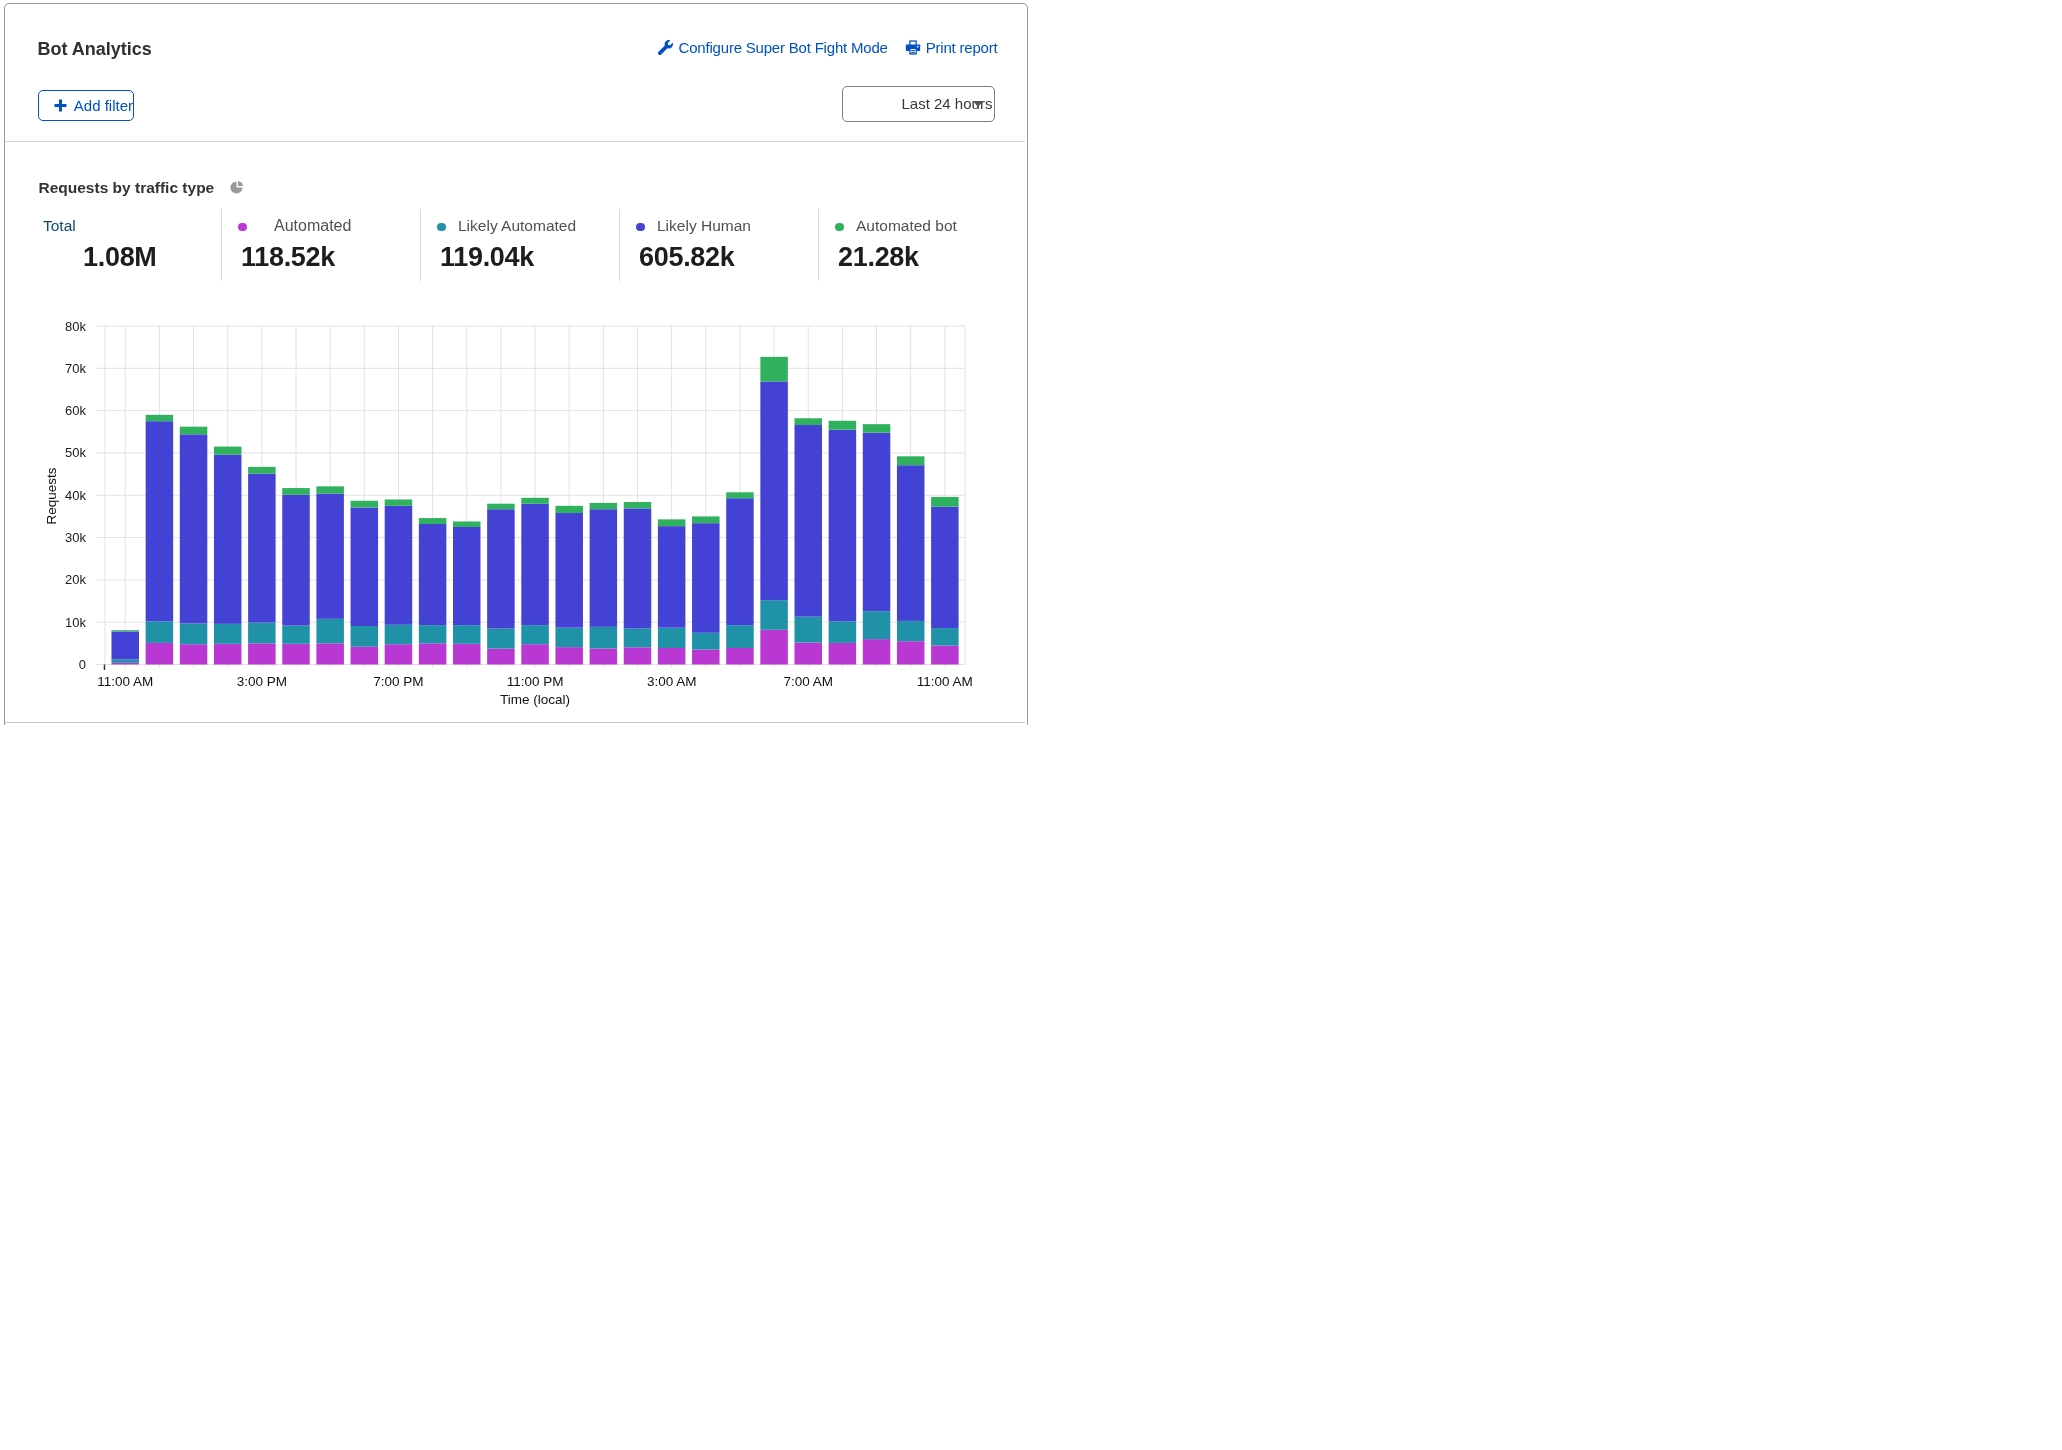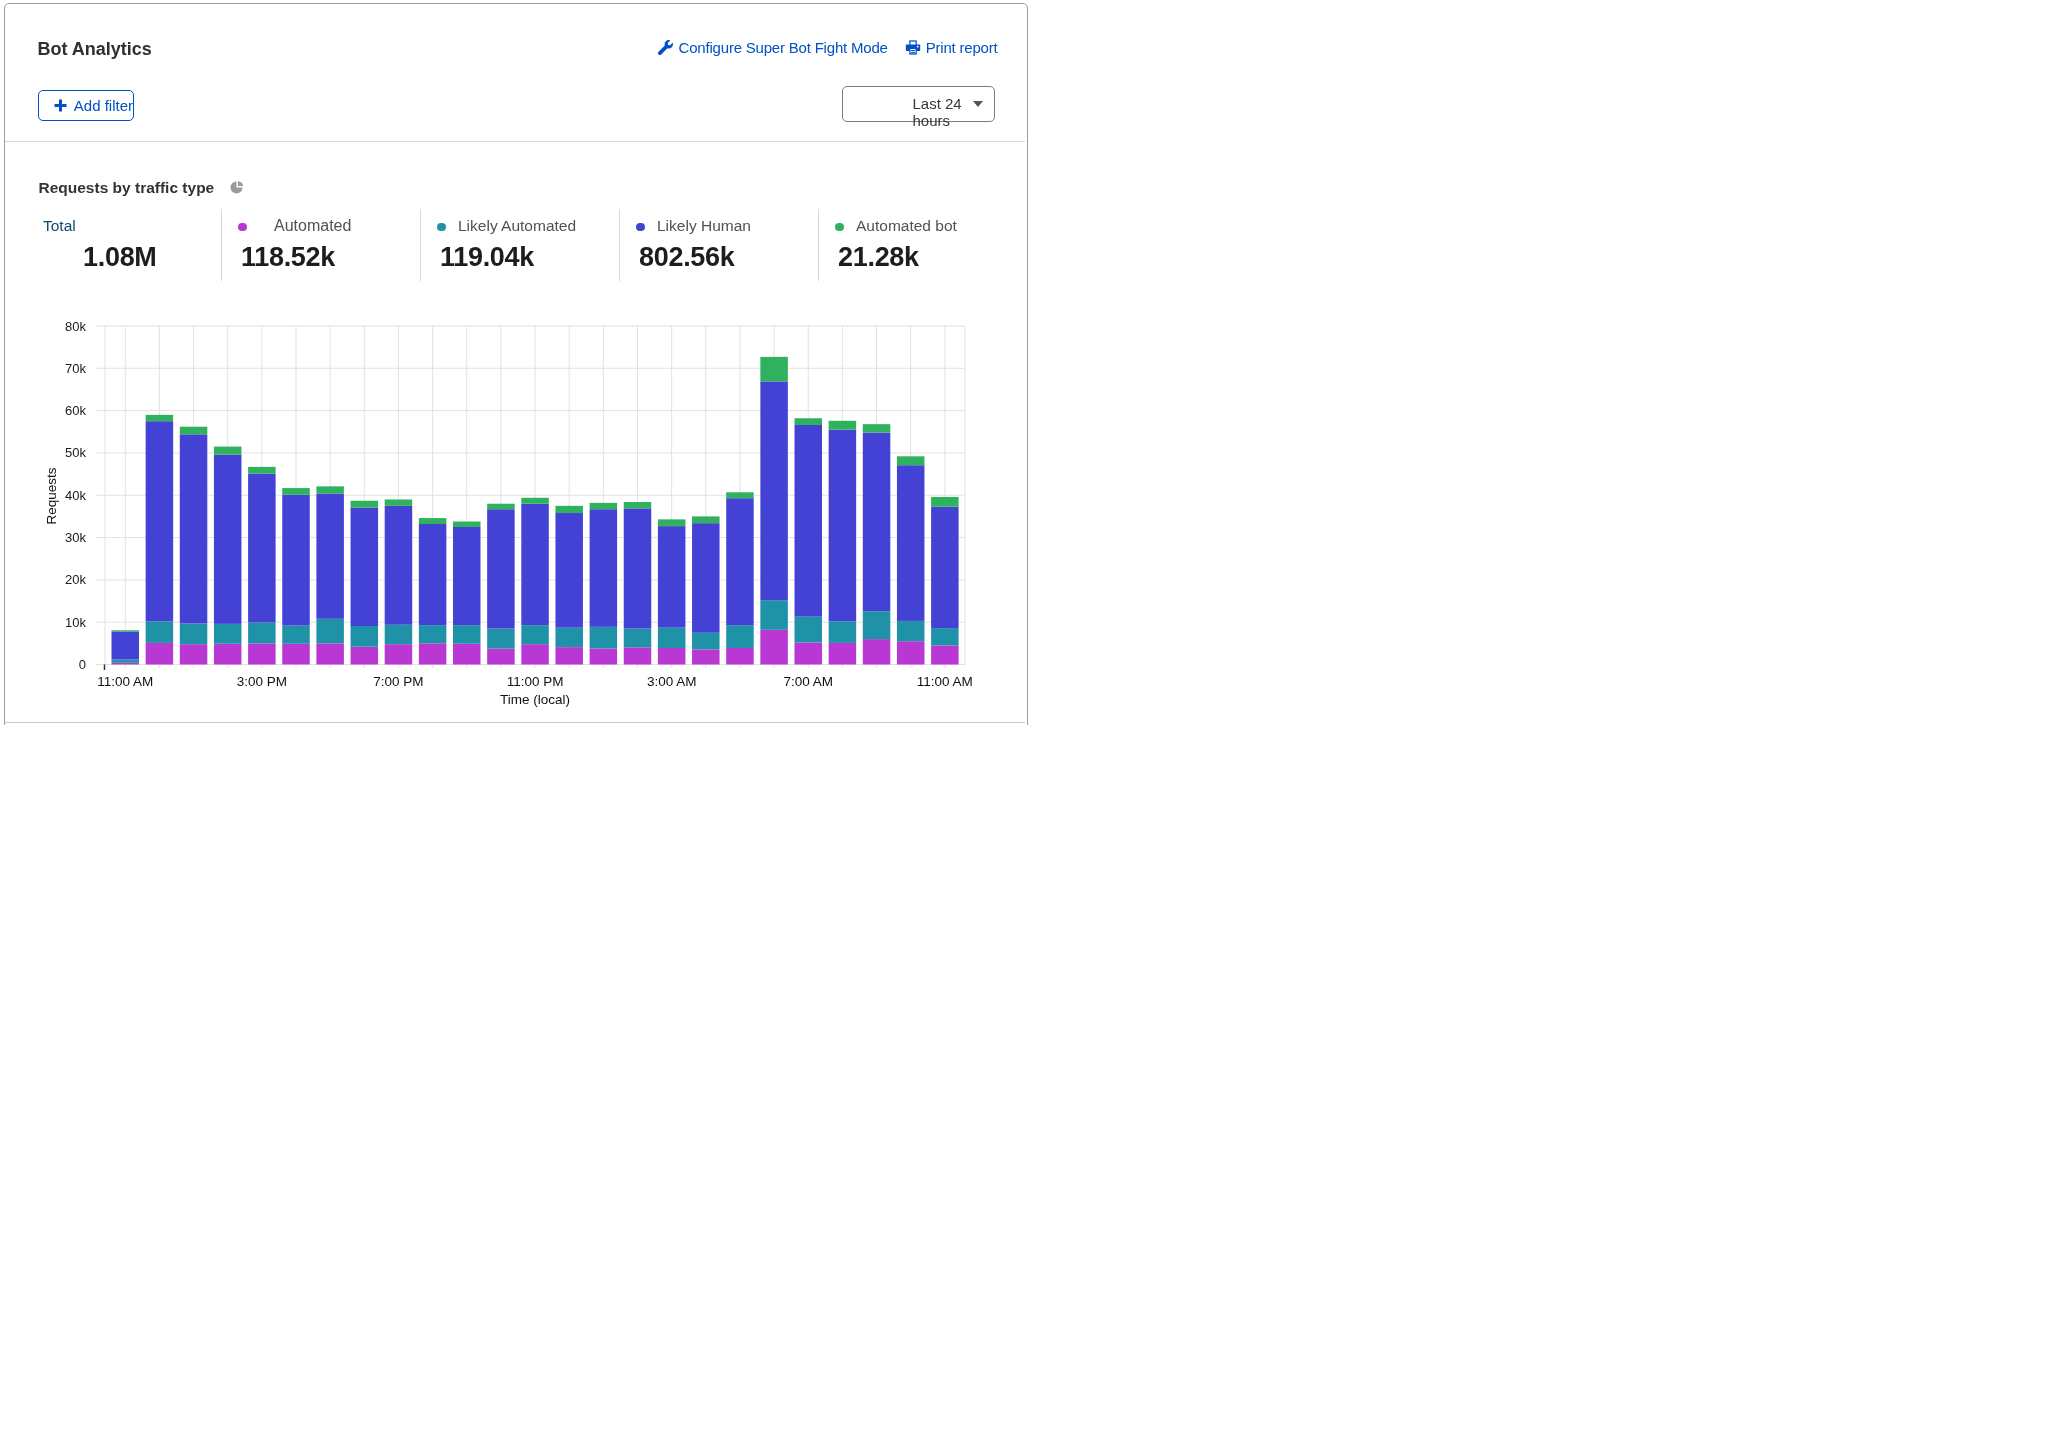--- a/index.html
+++ b/index.html
@@ -29,42 +29,42 @@
   </div>
 
   <div class="abs" style="left:37.5px;top:89.5px;width:96.5px;height:31.5px;border:1.5px solid #0051c3;border-radius:5px;box-sizing:border-box;display:flex;align-items:center;justify-content:flex-end;">
     <span style="display:flex;align-items:center;font-size:15px;color:#0051c3;"><svg width="13" height="13" viewBox="0 0 13 13" style="margin-right:7px;">
         <rect x="5" y="0.5" width="3" height="12" fill="#0051c3"></rect>
         <rect x="0.5" y="5" width="12" height="3" fill="#0051c3"></rect>
       </svg>Add filter</span>
   </div>
 
   <div class="abs" style="left:841.5px;top:85.5px;width:153px;height:36px;border:1px solid #7e7e7e;border-radius:5px;box-sizing:border-box;">
-    <span style="position:absolute;left:22px;top:8px;font-size:15px;color:#36393f;padding-left:48px;">Last 24 hours</span>
+    <span style="position:absolute;left:11px;top:8px;font-size:15px;color:#36393f;padding-left:48px;">Last 24 hours</span>
     <span style="position:absolute;right:11px;top:14.5px;width:0;height:0;border-left:5px solid transparent;border-right:5px solid transparent;border-top:6.5px solid #4e555e;"></span>
   </div>
 
   <div class="abs" style="left:5px;top:141px;width:1020px;height:1px;background:#d5d5d5;"></div>
 
   <div class="abs" style="left:38.5px;top:178.5px;font-size:15.5px;font-weight:700;color:#333;">Requests by traffic type <svg width="14" height="14" viewBox="-12 -12 26 26" style="margin-left:11px;margin-bottom:-2px;">
       <path fill="#9a9a9a" d="M0 0 L0 -11.2 A11.2 11.2 0 1 0 11.2 0 Z"></path>
       <path fill="#9a9a9a" d="M2 -2.6 L2 -11.6 A9.6 9.6 0 0 1 11.6 -2.6 Z" transform="translate(0.6,0)"></path>
     </svg></div>
 
 <div style="position:absolute;left:43px;top:216.5px;font-size:15.5px;color:#0c4a6e;">Total</div>
 <div style="position:absolute;left:42px;top:241.5px;font-size:27px;font-weight:700;color:#1d1d1d;letter-spacing:-0.3px;margin-left:41px;">1.08M</div>
 <div style="position:absolute;left:238px;top:222.5px;width:8.5px;height:8.5px;border-radius:50%;background:#b937d2;"></div>
 <div style="position:absolute;left:274px;top:216.5px;font-size:16px;color:#515151;">Automated</div>
 <div style="position:absolute;left:241px;top:241.5px;font-size:27px;font-weight:700;color:#1d1d1d;letter-spacing:-0.3px;">118.52k</div>
 <div style="position:absolute;left:437px;top:222.5px;width:8.5px;height:8.5px;border-radius:50%;background:#2092a8;"></div>
 <div style="position:absolute;left:458px;top:216.5px;font-size:15.5px;color:#515151;">Likely Automated</div>
 <div style="position:absolute;left:440px;top:241.5px;font-size:27px;font-weight:700;color:#1d1d1d;letter-spacing:-0.3px;">119.04k</div>
 <div style="position:absolute;left:636px;top:222.5px;width:8.5px;height:8.5px;border-radius:50%;background:#4442d4;"></div>
 <div style="position:absolute;left:657px;top:216.5px;font-size:15.5px;color:#515151;">Likely Human</div>
-<div style="position:absolute;left:639px;top:241.5px;font-size:27px;font-weight:700;color:#1d1d1d;letter-spacing:-0.3px;">802.56k</div>
+<div style="position:absolute;left:639px;top:241.5px;font-size:27px;font-weight:700;color:#1d1d1d;letter-spacing:-0.3px;">605.82k</div>
 <div style="position:absolute;left:835px;top:222.5px;width:8.5px;height:8.5px;border-radius:50%;background:#30b15e;"></div>
 <div style="position:absolute;left:856px;top:216.5px;font-size:15.5px;color:#515151;">Automated bot</div>
 <div style="position:absolute;left:838px;top:241.5px;font-size:27px;font-weight:700;color:#1d1d1d;letter-spacing:-0.3px;">21.28k</div>
 <div style="position:absolute;left:221px;top:209px;width:1px;height:72px;background:#d9d9d9;"></div>
 <div style="position:absolute;left:420px;top:209px;width:1px;height:72px;background:#d9d9d9;"></div>
 <div style="position:absolute;left:619px;top:209px;width:1px;height:72px;background:#d9d9d9;"></div>
 <div style="position:absolute;left:818px;top:209px;width:1px;height:72px;background:#d9d9d9;"></div>
 
 <svg style="position:absolute;left:0;top:300px;" width="1031" height="425" viewBox="0 0 1031 425">
 <line x1="96" y1="26.00" x2="965.0" y2="26.00" stroke="#e2e2e2" stroke-width="1"></line>

